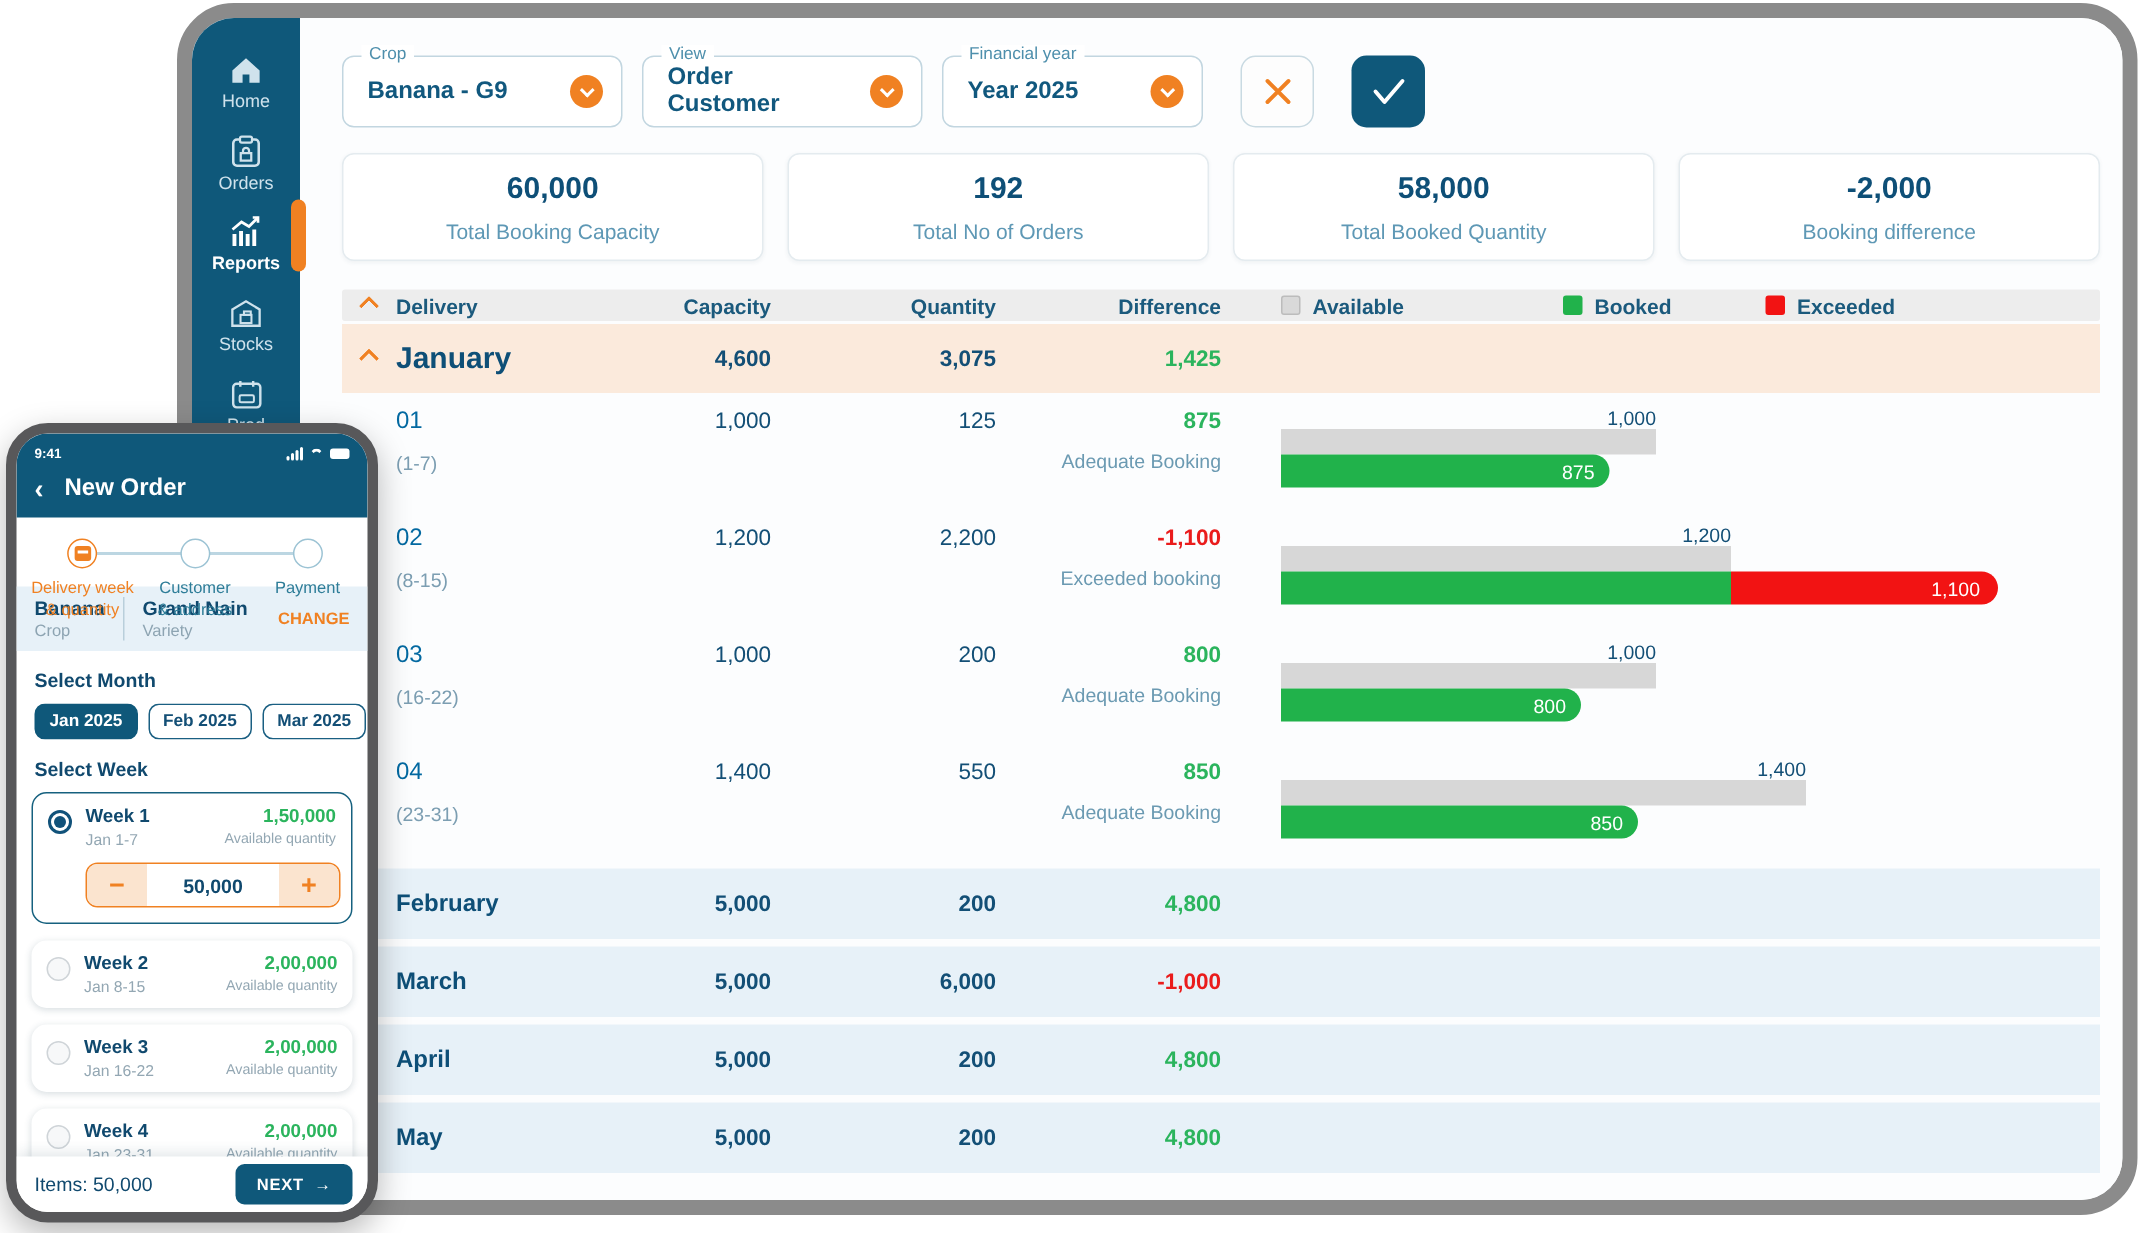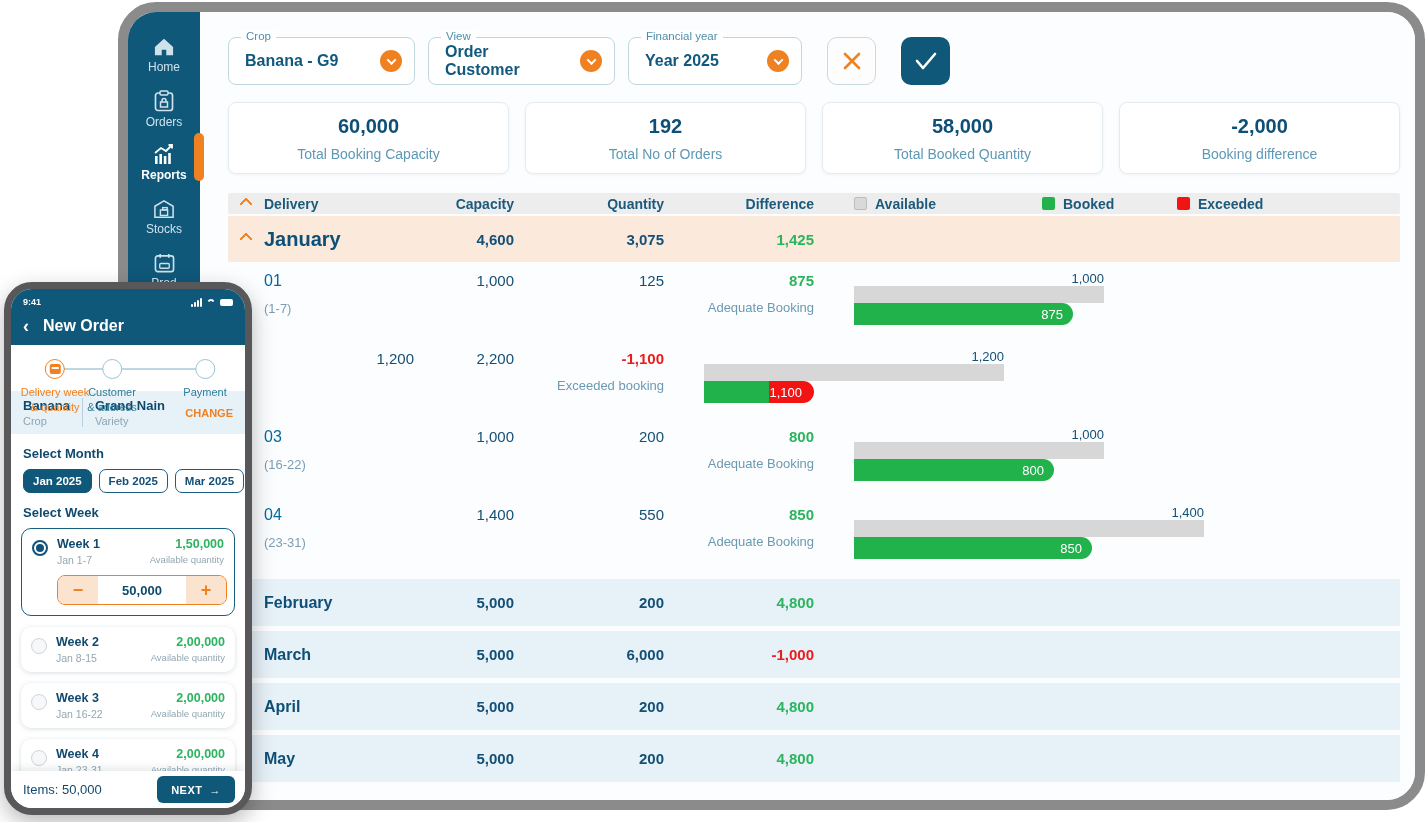--- a/index.html
+++ b/index.html
@@ -91,21 +91,21 @@
   .wifi { width:10px; height:7px; border-radius:50% 50% 0 0/100% 100% 0 0; border-top:2px solid #fff; border-left:2px solid transparent; border-right:2px solid transparent; }
   .batt { width:13px; height:7px; background:#fff; border-radius:2px; }
   .ph-titlebar { display:flex; align-items:center; gap:14px; margin-top:8px; }
   .ph-back { color:#fff; font-size:18px; font-weight:bold; line-height:1; cursor:pointer; }
   .ph-title { color:#fff; font-size:16px; font-weight:bold; }
 
   .stepper { position:relative; padding:14px 0 6px; }
   .step-line { position:absolute; top:23px; left:44px; width:150px; height:2px; background:#bcd6e2; }
   .steps { display:flex; position:relative; }
   .step { position:absolute; top:0; transform:translateX(-50%); display:flex; flex-direction:column; align-items:center; }
-  .s1 { left:44px; } .s2 { left:101px; } .s3 { left:194px; }
+  .s1 { left:44px; } .s2 { left:119px; } .s3 { left:194px; }
   .step-circle { width:20px; height:20px; border-radius:50%; background:#fff; border:1.5px solid #9cc3d4; display:flex; align-items:center; justify-content:center; }
   .step-circle.cur { border-color:#f08122; }
   .cal-mini { width:11px; height:10px; background:#f08122; border-radius:2px; position:relative; }
   .cal-mini:after { content:""; position:absolute; left:2px; top:3px; right:2px; height:1.6px; background:#fff; }
   .step-lbls { margin-top:6px; text-align:center; font-size:11px; line-height:1.35; color:#2e7d98; height:30px; }
   .step-lbls.cur { color:#f08122; }
 
   .crop-strip { background:#e7f1f8; display:flex; align-items:center; padding:7px 12px; margin-top:26px; gap:12px; }
   .cs-col .cs-top { font-size:13px; font-weight:bold; color:#10496e; }
   .cs-col .cs-sub { font-size:11px; color:#8da4b2; margin-top:2px; }
@@ -296,20 +296,24 @@
           <div class="capline" style="width: 250px;">1,000</div>
           <div class="track" style="width: 250px;"></div>
           <div class="fillrow">
               <div class="fill-green rounded" style="width: 219px;">875</div>
             </div>
         </span>
       </div>
 
       <div class="trow week-row">
         <span></span>
+        <span>
+            <div class="wk-day">02</div>
+            <div class="wk-range">(8-15)</div>
+          </span>
         <span class="wk-num num">1,200</span>
         <span class="wk-num num">2,200</span>
         <span class="num">
             <div class="wk-diff diff-red">-1,100</div>
             <div class="wk-note">Exceeded booking</div>
           </span>
         <span class="barwrap">
           <div class="capline" style="width: 300px;">1,200</div>
           <div class="track" style="width: 300px;"></div>
           <div class="fillrow">

